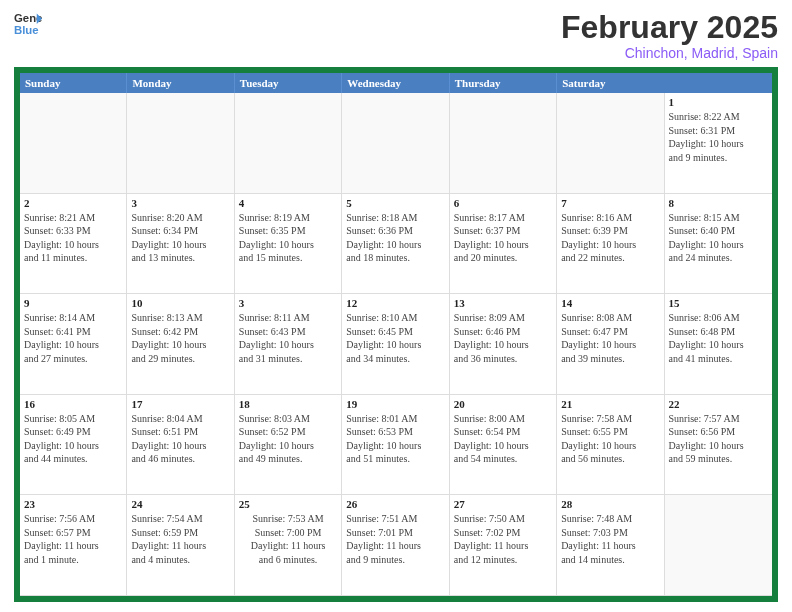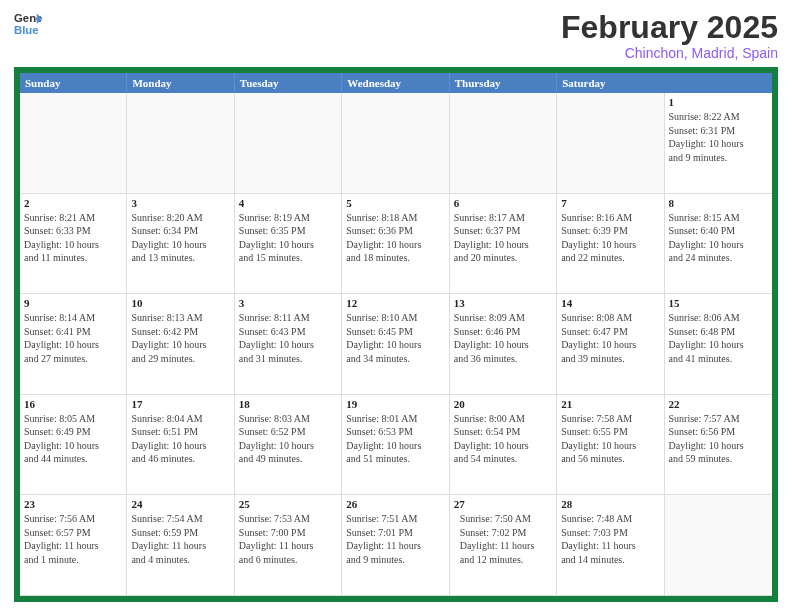--- a/index.html
+++ b/index.html
@@ -294,35 +294,35 @@
         </div>
         <div class="cal-cell">
           <div class="day-num">24</div>
           <div class="cell-text" style="white-space: pre-line;">Sunrise: 7:54 AM
 Sunset: 6:59 PM
 Daylight: 11 hours
 and 4 minutes.</div>
         </div>
         <div class="cal-cell">
           <div class="day-num">25</div>
-          <div class="cell-text" style="white-space: pre-line;">Sunrise: 7:53 AM
+          <div class="cell-text" style="white-space: pre-line; text-align: center;">Sunrise: 7:53 AM
 Sunset: 7:00 PM
 Daylight: 11 hours
 and 6 minutes.</div>
         </div>
         <div class="cal-cell">
           <div class="day-num">26</div>
           <div class="cell-text" style="white-space: pre-line;">Sunrise: 7:51 AM
 Sunset: 7:01 PM
 Daylight: 11 hours
 and 9 minutes.</div>
         </div>
         <div class="cal-cell">
           <div class="day-num">27</div>
-          <div class="cell-text" style="white-space: pre-line; margin-left: 6px;">Sunrise: 7:50 AM
+          <div class="cell-text" style="white-space: pre-line;">Sunrise: 7:50 AM
 Sunset: 7:02 PM
 Daylight: 11 hours
 and 12 minutes.</div>
         </div>
         <div class="cal-cell">
           <div class="day-num">28</div>
           <div class="cell-text" style="white-space: pre-line;">Sunrise: 7:48 AM
 Sunset: 7:03 PM
 Daylight: 11 hours
 and 14 minutes.</div>

